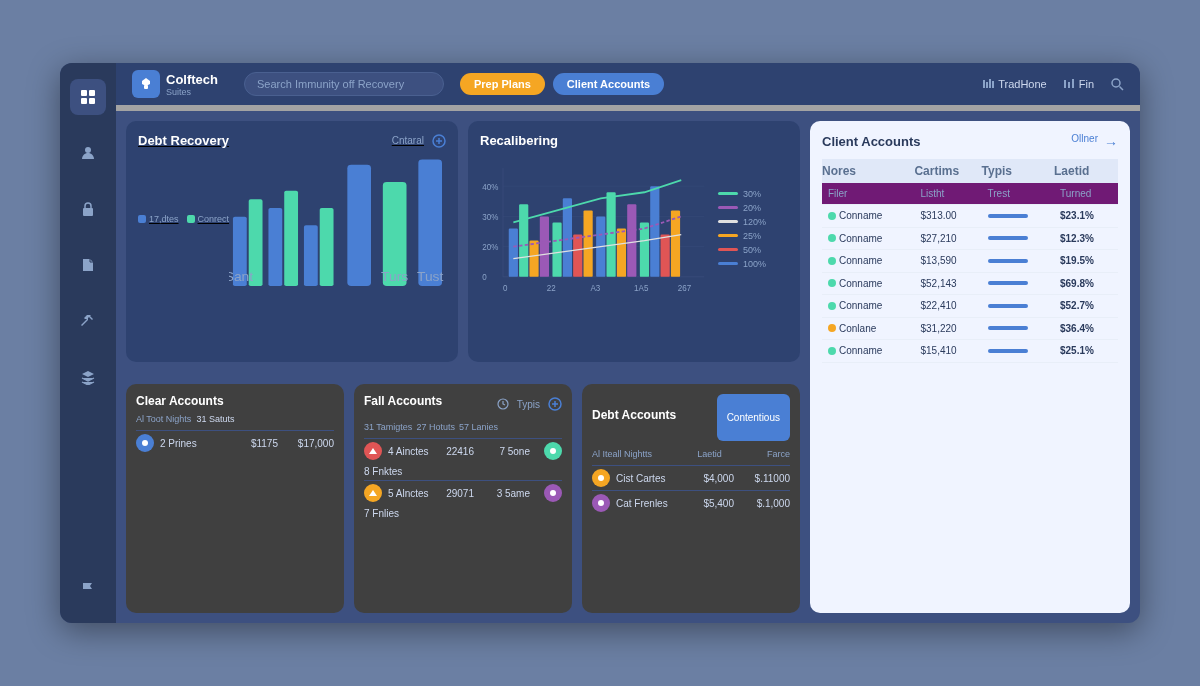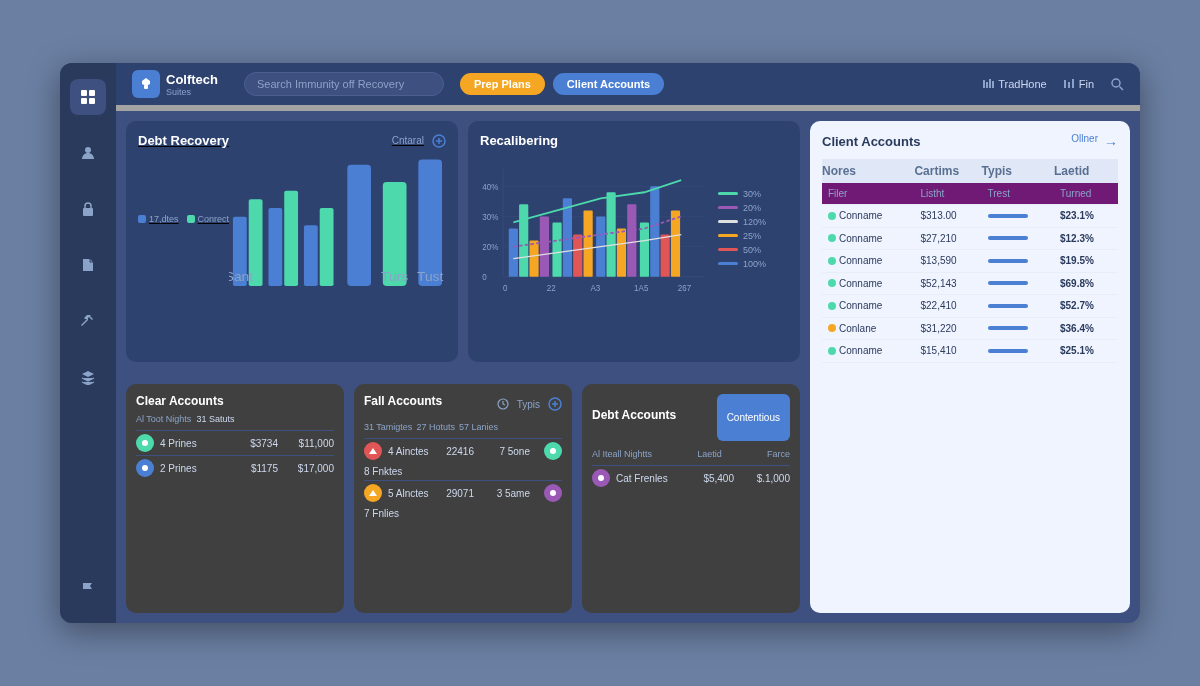--- a/index.html
+++ b/index.html
@@ -784,30 +784,20 @@
         <div class="bottom-row">
 
           <div class="mini-card">
             <div class="mini-card-title">Clear Accounts</div>
             <div class="mini-stats">
               <span class="mini-stat">
                 Al Toot Nights &nbsp;<span>31 Satuts</span>
               </span>
             </div>
             <div class="mini-row">
-              <div class="mini-row-icon" style="background:#4dd9ac">
-                <svg width="10" height="10" viewBox="0 0 10 10" fill="white">
-                    <circle cx="5" cy="5" r="3"></circle>
-                  </svg>
-              </div>
-              <span class="mini-row-name">4 Prines</span>
-              <span class="mini-row-val">$3734</span>
-              <span class="mini-row-val2">$11,000</span>
-            </div>
-            <div class="mini-row">
               <div class="mini-row-icon" style="background:#4a7fd4">
                 <svg width="10" height="10" viewBox="0 0 10 10" fill="white">
                     <circle cx="5" cy="5" r="3"></circle>
                   </svg>
               </div>
               <span class="mini-row-name">2 Prines</span>
               <span class="mini-row-val">$1175</span>
               <span class="mini-row-val2">$17,000</span>
             </div>
           </div>
@@ -871,20 +861,30 @@
             <div class="card-header">
               <span class="mini-card-title">Debt Accounts</span>
               <button class="btn-contentious">Contentious</button>
             </div>
             <div class="mini-stats" style="justify-content:space-between">
               <span class="mini-stat">Al Iteall Nightts</span>
               <span class="mini-stat">Laetid</span>
               <span class="mini-stat">Farce</span>
             </div>
             <div class="mini-row">
+              <div class="mini-row-icon" style="background:#f5a623">
+                <svg width="10" height="10" viewBox="0 0 10 10" fill="white">
+                    <circle cx="5" cy="5" r="3"></circle>
+                  </svg>
+              </div>
+              <span class="mini-row-name">Cist Cartes</span>
+              <span class="mini-row-val">$4,000</span>
+              <span class="mini-row-val2">$.11000</span>
+            </div>
+            <div class="mini-row">
               <div class="mini-row-icon" style="background:#9b59b6">
                 <svg width="10" height="10" viewBox="0 0 10 10" fill="white">
                     <circle cx="5" cy="5" r="3"></circle>
                   </svg>
               </div>
               <span class="mini-row-name">Cat Frenles</span>
               <span class="mini-row-val">$5,400</span>
               <span class="mini-row-val2">$.1,000</span>
             </div>
           </div>

